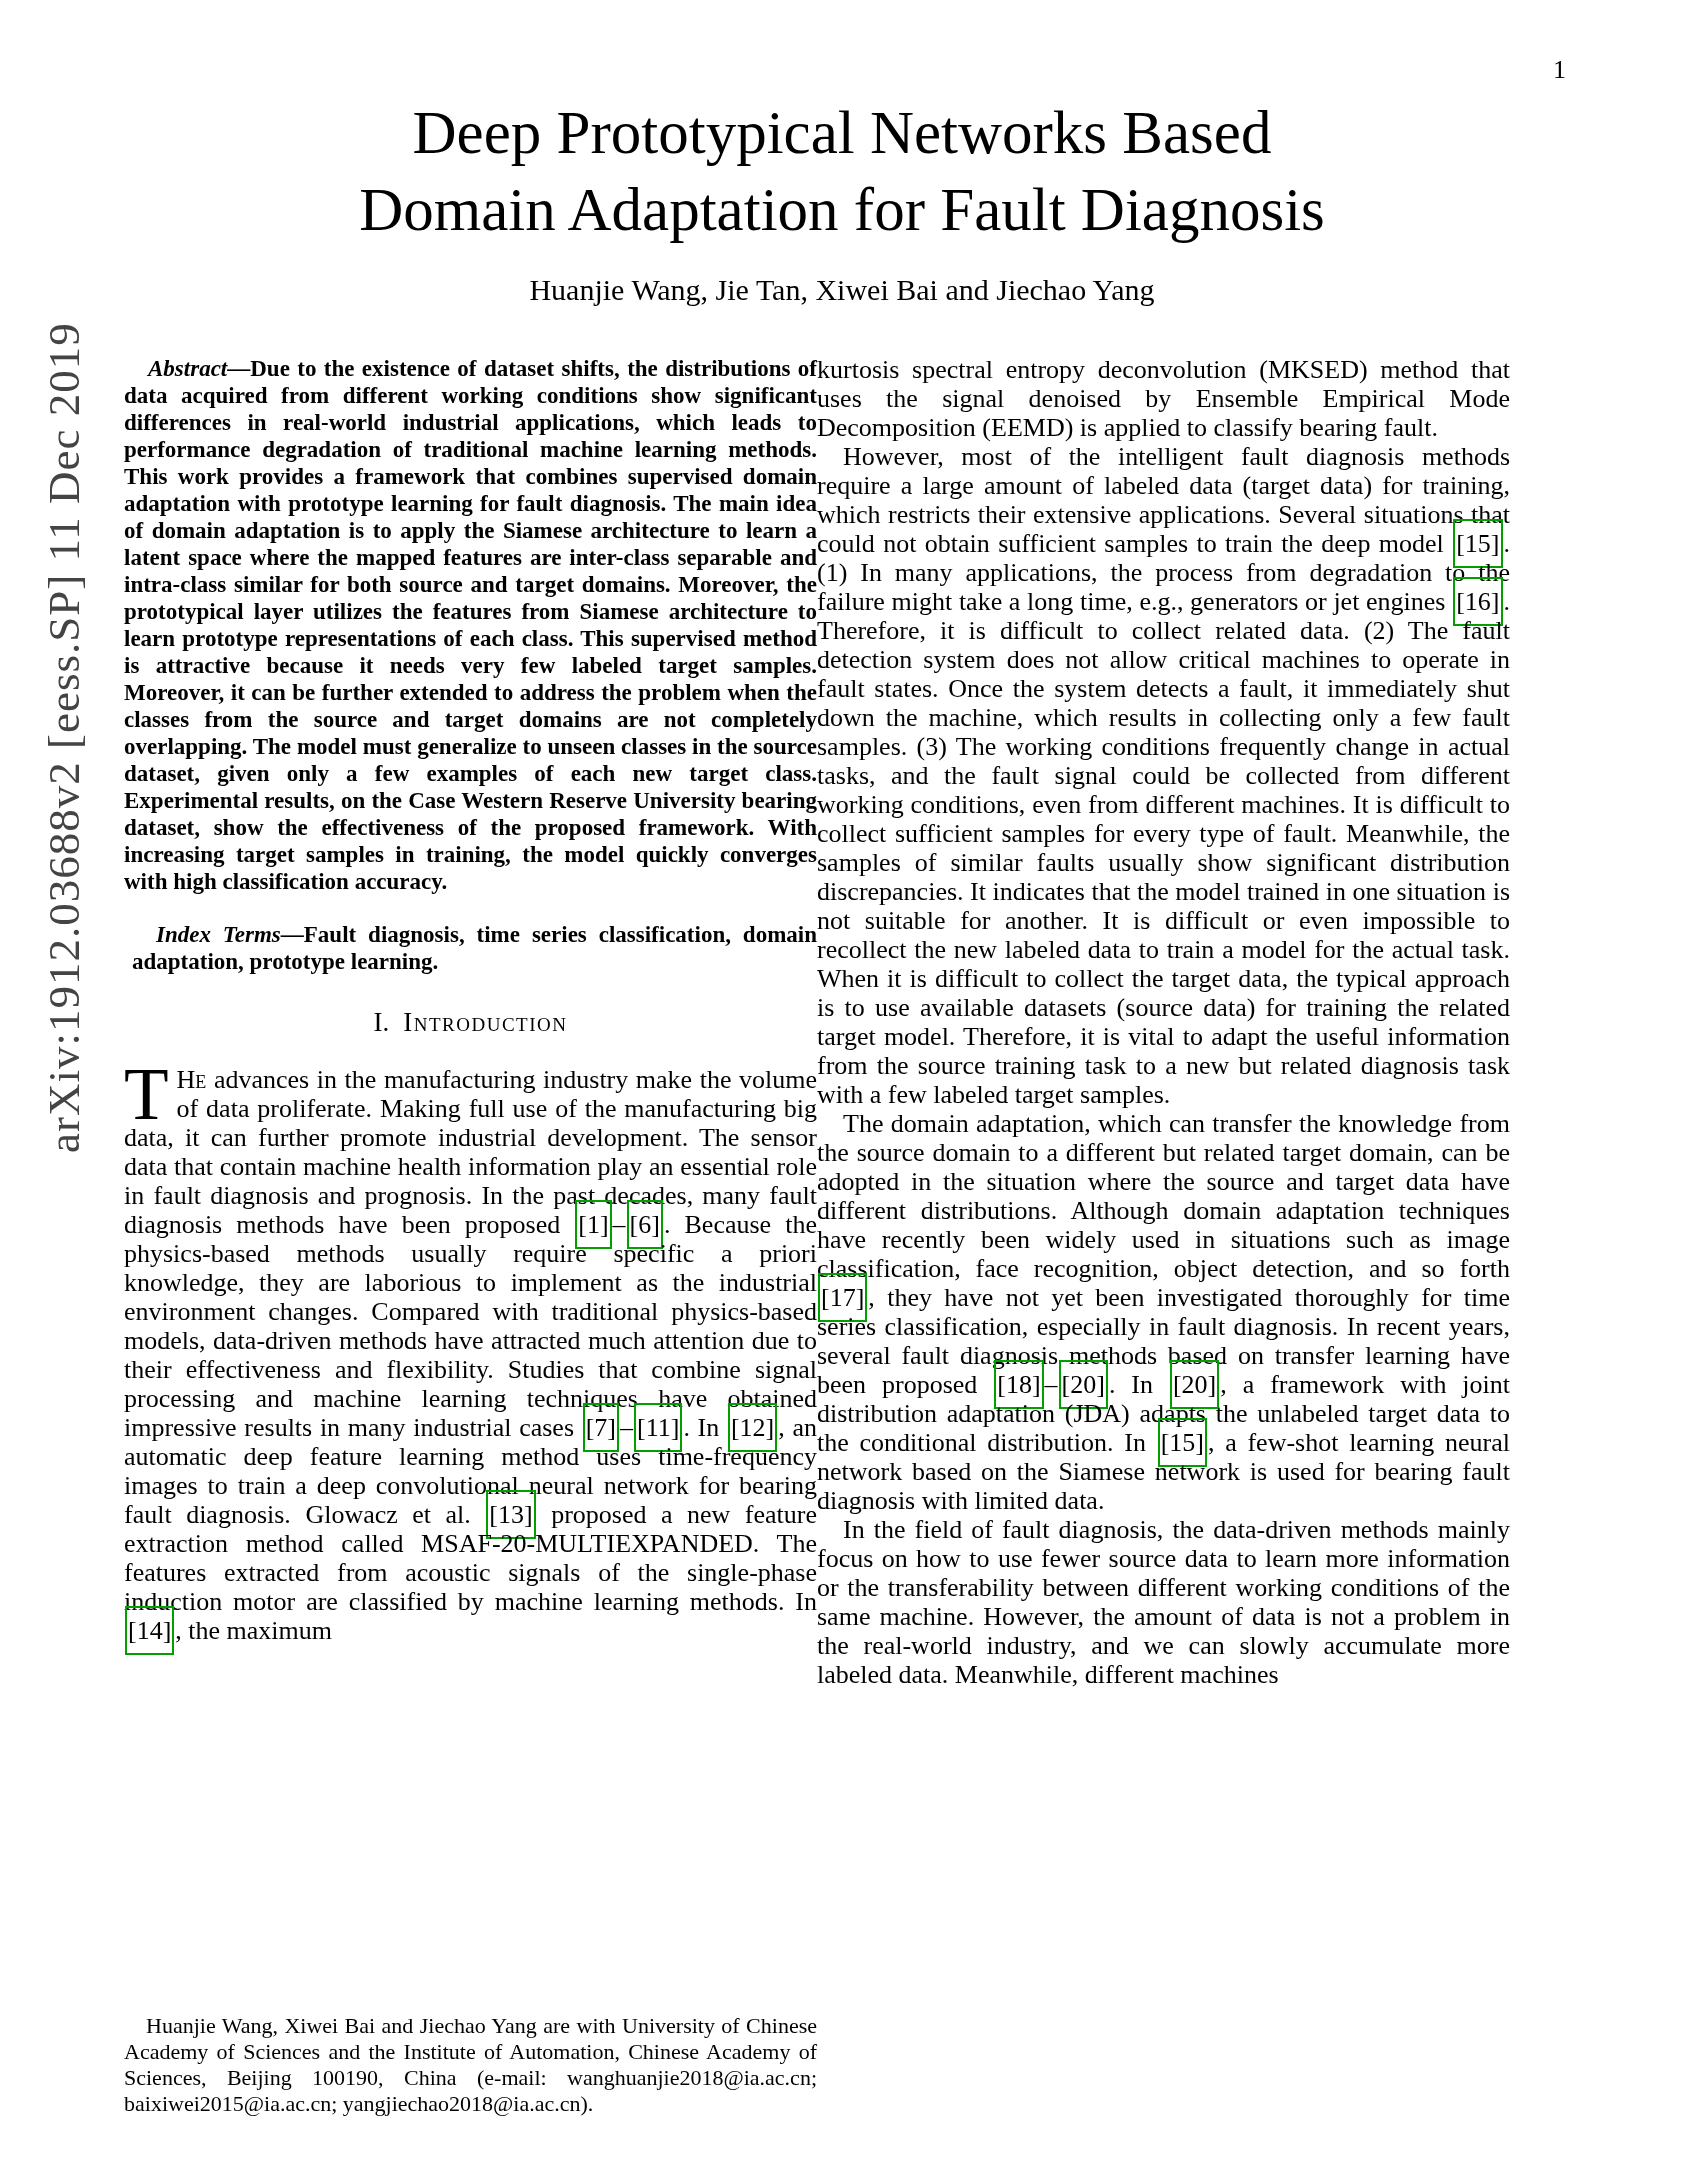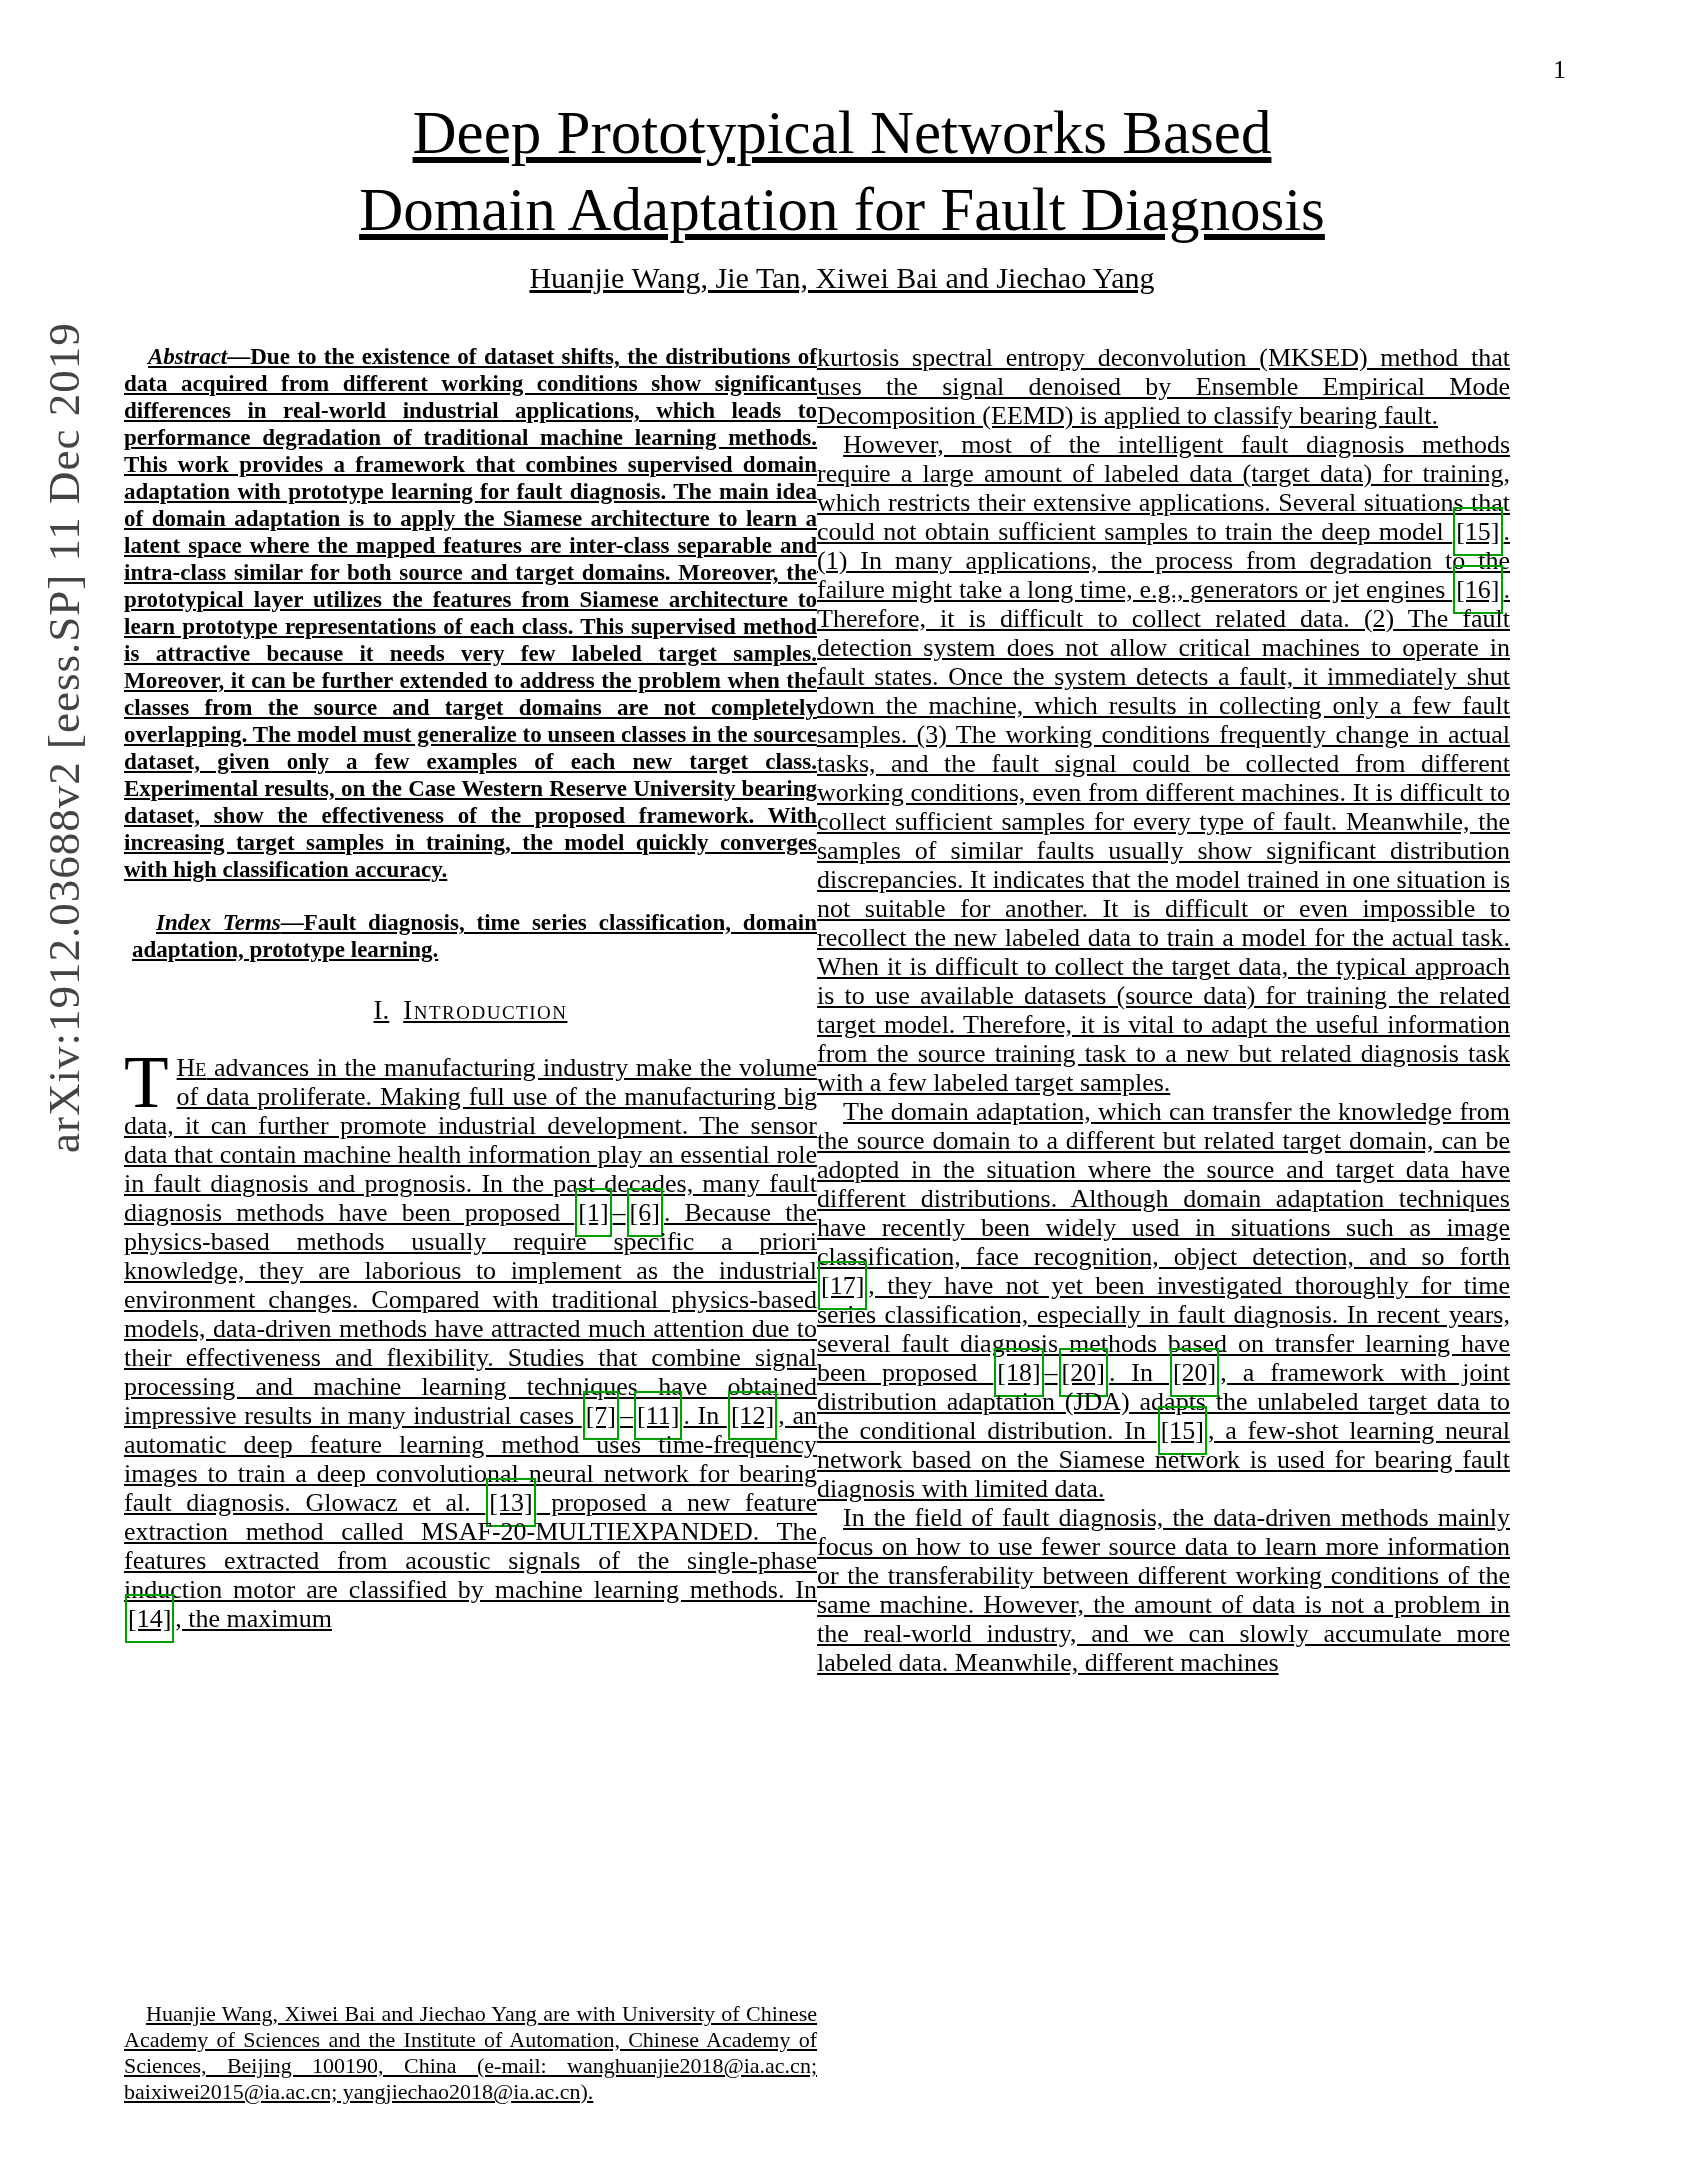--- a/index.html
+++ b/index.html
@@ -31,32 +31,31 @@
     white-space: nowrap;
     font-size: 45px;
     letter-spacing: 1px;
     color: var(--arxiv, #444444);
   }
   .content {
     position: absolute;
     left: 124px;
     top: 0;
     width: 1436px;
-    text-decoration: underline;
   }
   .title {
     margin: 95px 0 0 0;
     text-align: center;
     font-weight: 400;
     font-size: 61px;
     line-height: 1.26;
   }
   .title-line { display: block; }
   .authors {
-    margin-top: 12px;
+    margin-top: 24px;
     text-align: center;
     font-size: 30px;
   }
   .columns {
     display: flex;
     margin-top: 48px;
   }
   .col { width: 693px; }
   .col-left {
     display: flex;

